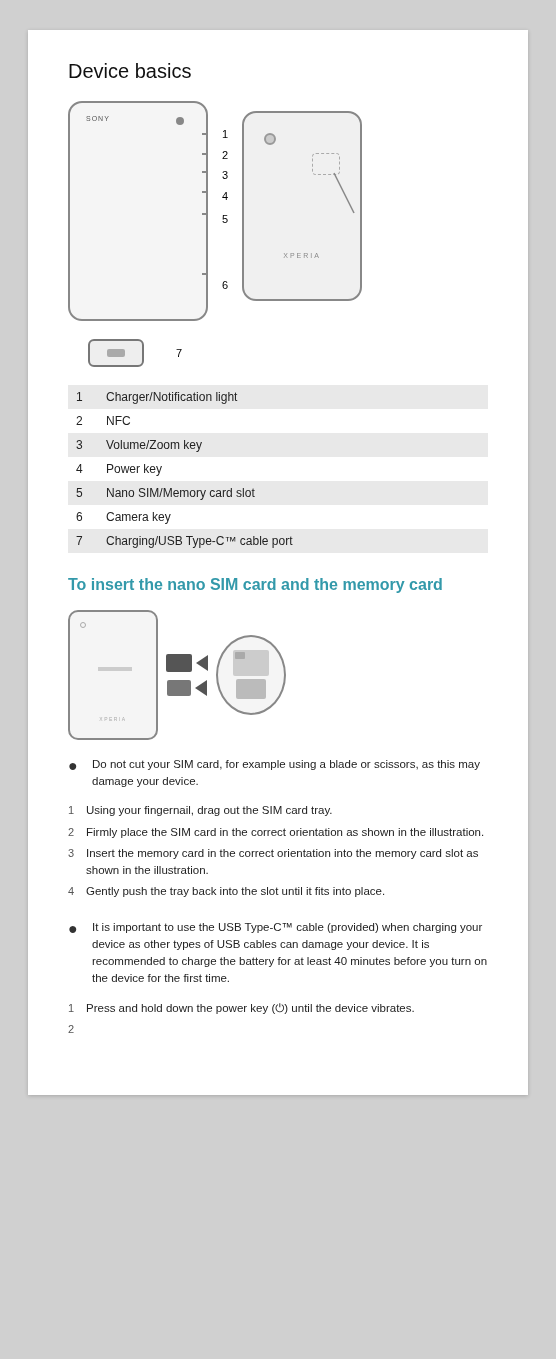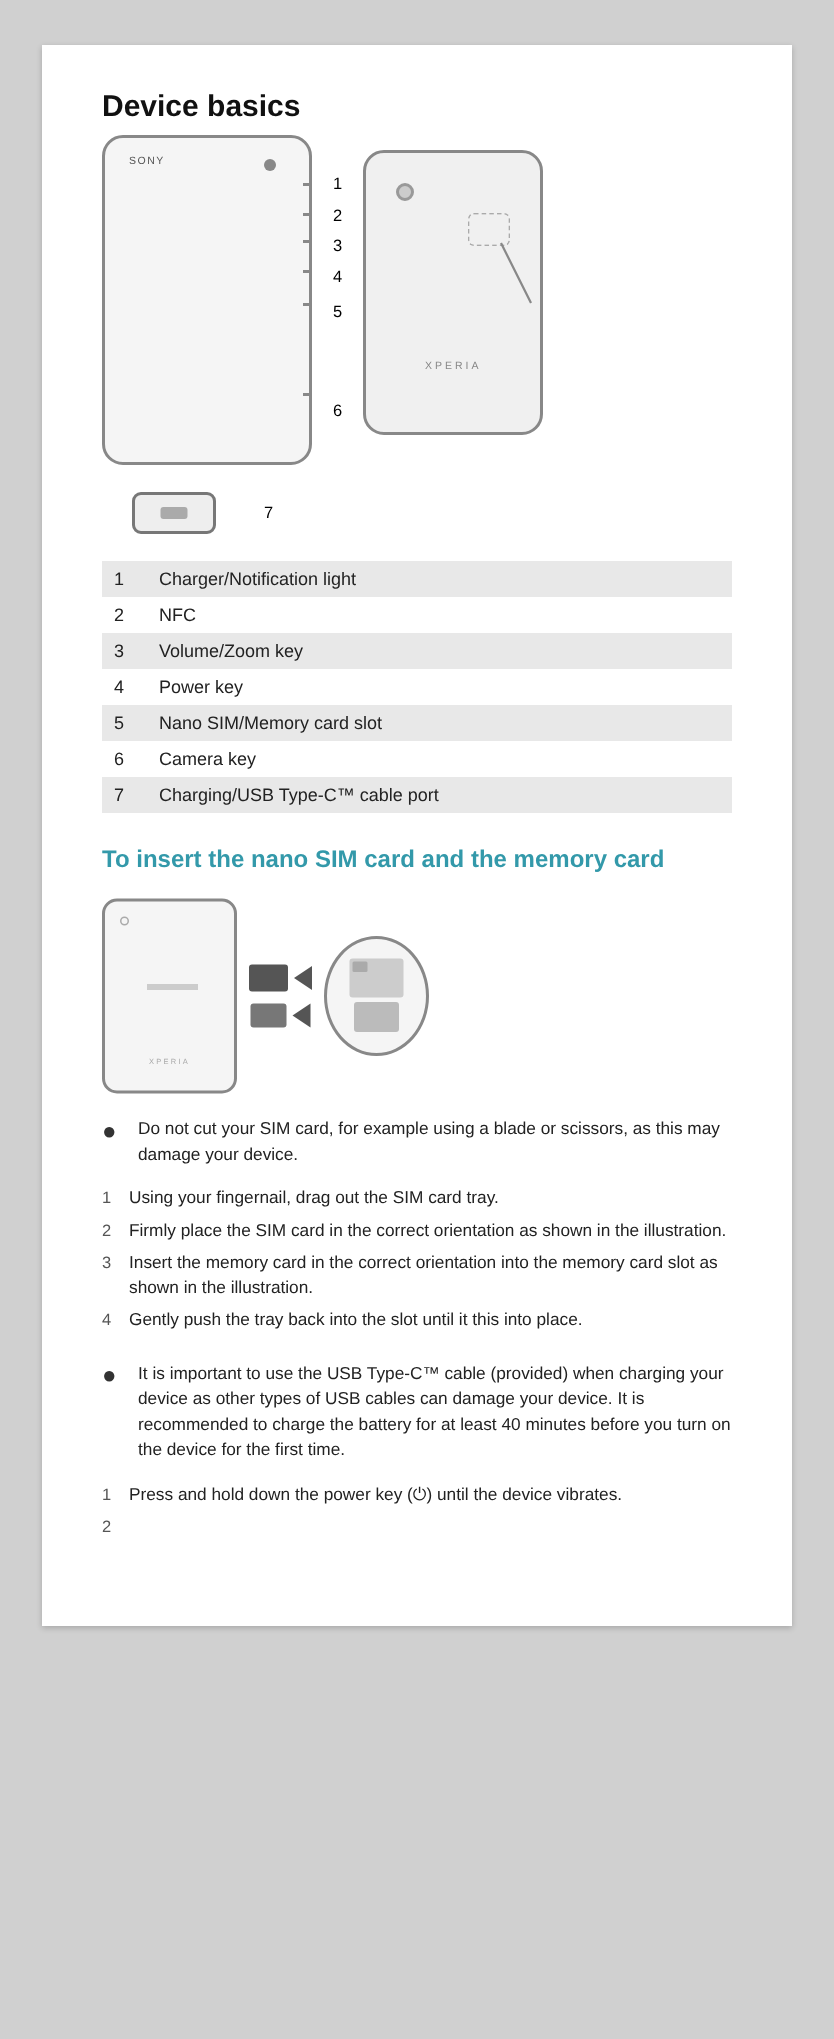--- a/index.html
+++ b/index.html
@@ -14,22 +14,22 @@
       padding: 30px 20px;
     }
     .page {
       width: 500px;
       background: #fff;
       padding: 30px 40px 40px 40px;
       box-shadow: 0 1px 4px rgba(0,0,0,0.2);
     }
     .page-title {
       font-size: 20px;
-      font-weight: bold;
-      margin-bottom: 7px;
+      font-weight: normal;
+      margin-bottom: 18px;
       color: #111;
     }
 
     
     .device-diagram {
       display: flex;
       align-items: flex-start;
       margin-bottom: 18px;
       gap: 10px;
     }
@@ -404,21 +404,21 @@
       <li>
         <span class="num">2</span>
         <span>Firmly place the SIM card in the correct orientation as shown in the illustration.</span>
       </li>
       <li>
         <span class="num">3</span>
         <span>Insert the memory card in the correct orientation into the memory card slot as shown in the illustration.</span>
       </li>
       <li>
         <span class="num">4</span>
-        <span>Gently push the tray back into the slot until it this into place.</span>
+        <span>Gently push the tray back into the slot until it fits into place.</span>
       </li>
     </ol>
 
 
   <div class="note-block">
     <span class="note-icon">●</span>
     <span>It is important to use the USB Type-C™ cable (provided) when charging your device as other types of USB cables can damage your device. It is recommended to charge the battery for at least 40 minutes before you turn on the device for the first time.</span>
   </div>
 
   <ol class="numbered-list" id="power-steps">

